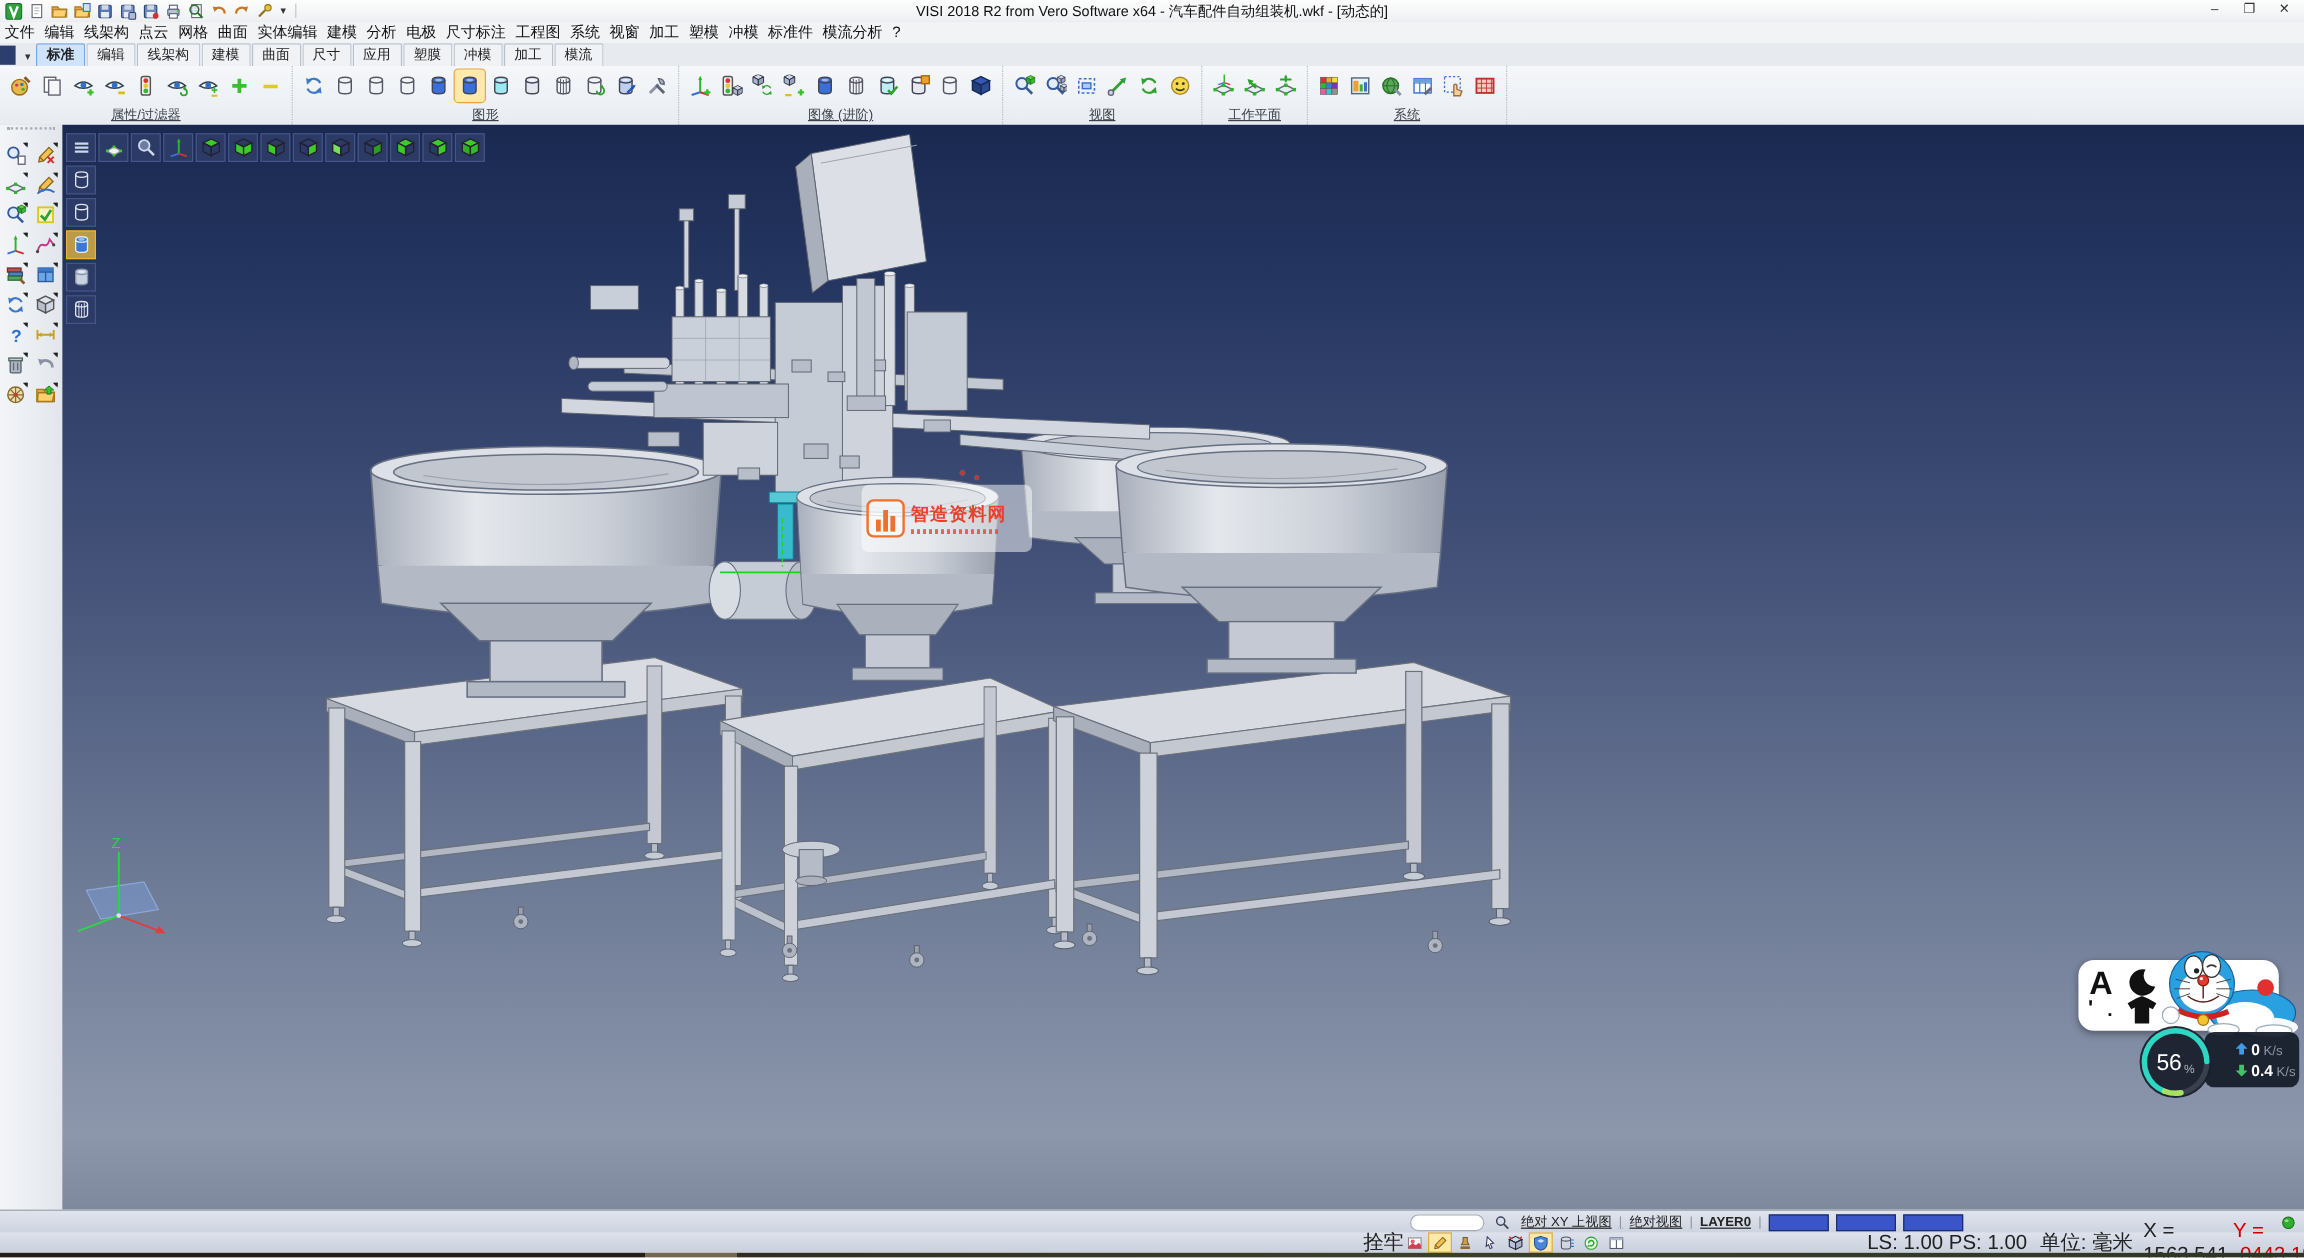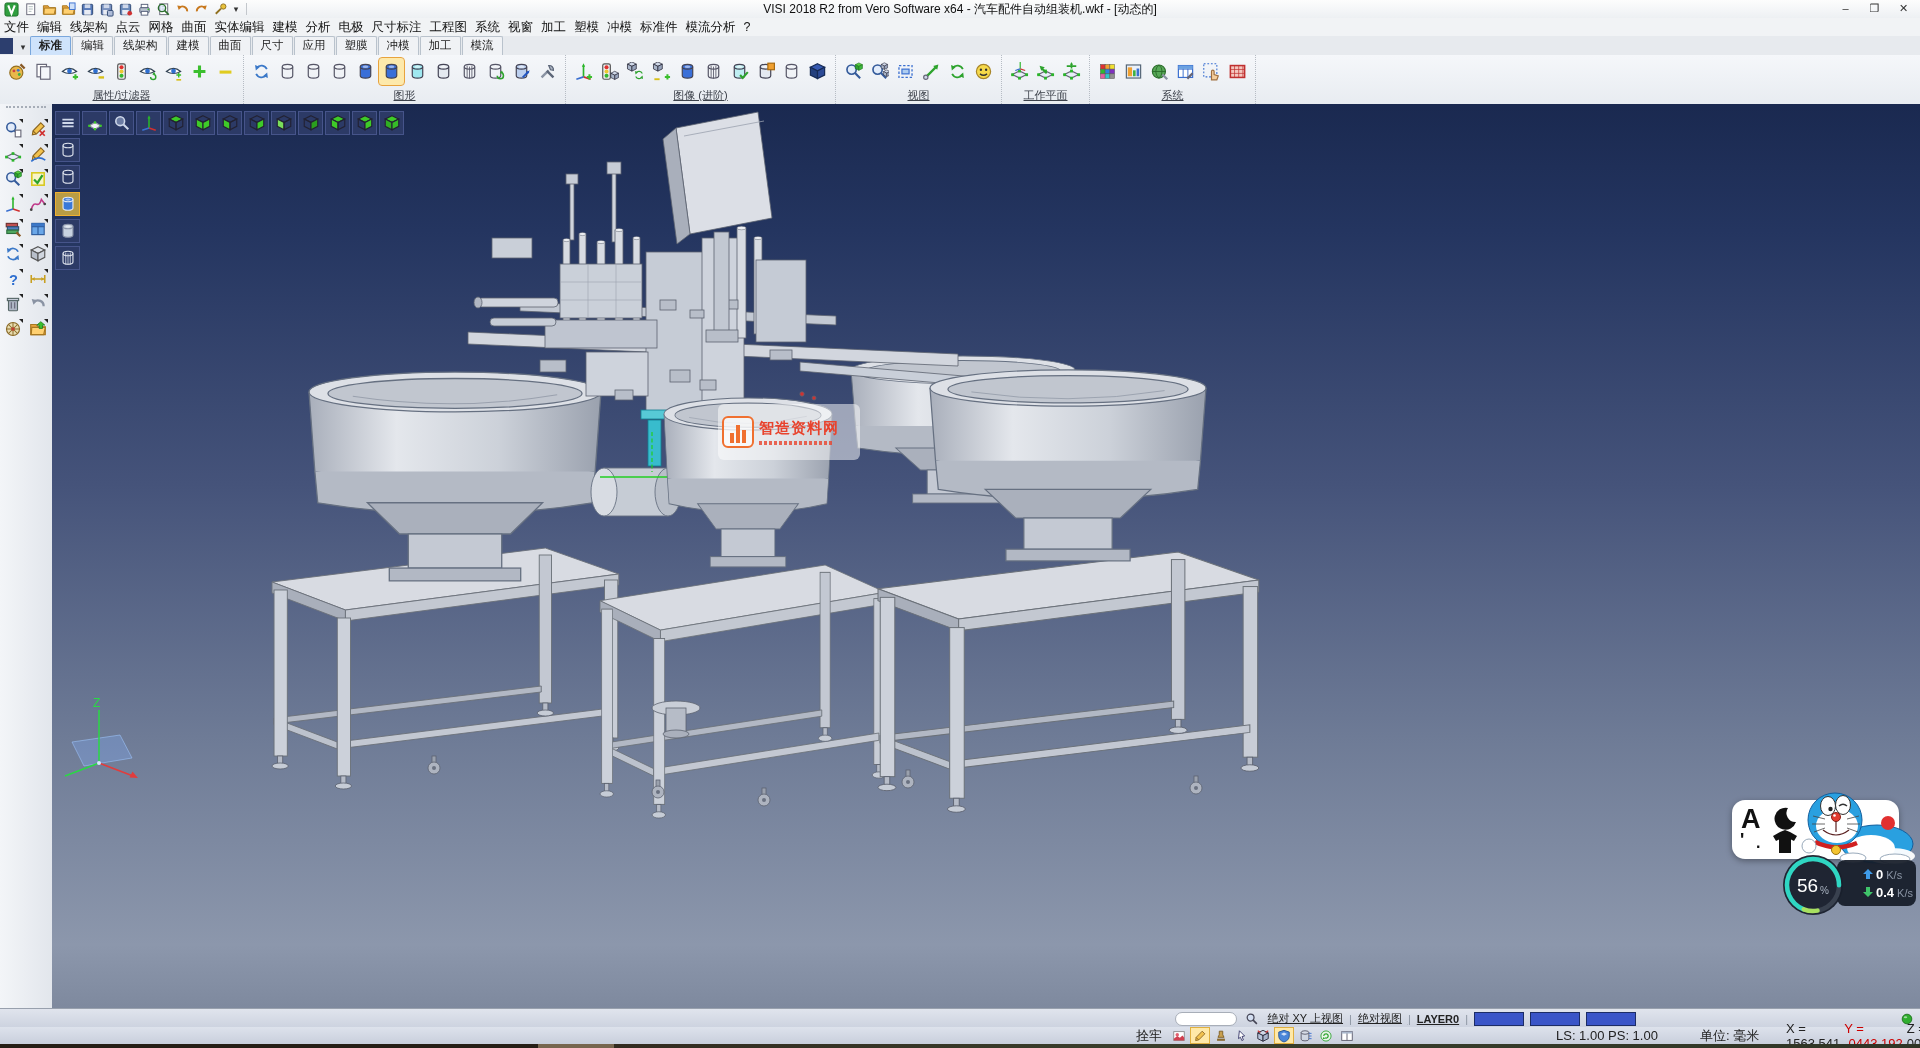--- a/index.html
+++ b/index.html
@@ -79,21 +79,21 @@
   .wrow b{color:#fff;font-size:13px;}
   .wgauge{position:absolute;left:55px;top:62px;}
   
   .status-a{position:absolute;left:0;top:1008px;right:0;height:19px;background:linear-gradient(#e0e4ed,#ccd2df);
     border-top:1px solid #98a0ad;font-size:11px;color:#222;}
   .sa-right{position:absolute;right:4px;top:0;height:19px;display:flex;align-items:center;gap:6px;text-decoration:underline;}
   .search-pill{width:52px;height:12px;background:#fff;border:1px solid #a8aeb8;border-radius:7px;font-size:9px;padding:0 4px;}
   .sdiv{color:#8a93a0;}
   .swatch{width:48px;height:12px;border:1px solid #1c2c66;}
   .status-b{position:absolute;left:0;top:1027px;right:0;height:17px;background:linear-gradient(#dde2ec,#c9cfdc);
-    font-size:13px;color:#222;}
+    font-size:17px;color:#222;}
   .sb-item{position:absolute;top:0;height:17px;display:flex;align-items:center;gap:4px;}
   .sb-icons{display:flex;align-items:center;gap:3px;}
   .sico{width:18px;height:15px;display:grid;place-items:center;}
   .sico svg{width:14px;height:14px;}
   .sico.hl{background:#ffe9a8;outline:1px solid #e0b040;}
   .coord-y{color:#cc0000;}
   .taskstrip{position:absolute;left:0;bottom:0;right:0;height:4px;
     background:linear-gradient(90deg,#261e16 0%,#261e16 28%,#77664f 28%,#77664f 32%,#332b20 32%,#3a3f2c 60%,#2f3526 100%);}
   svg text{font-family:"Liberation Sans","DejaVu Sans",sans-serif;}
 </style>

